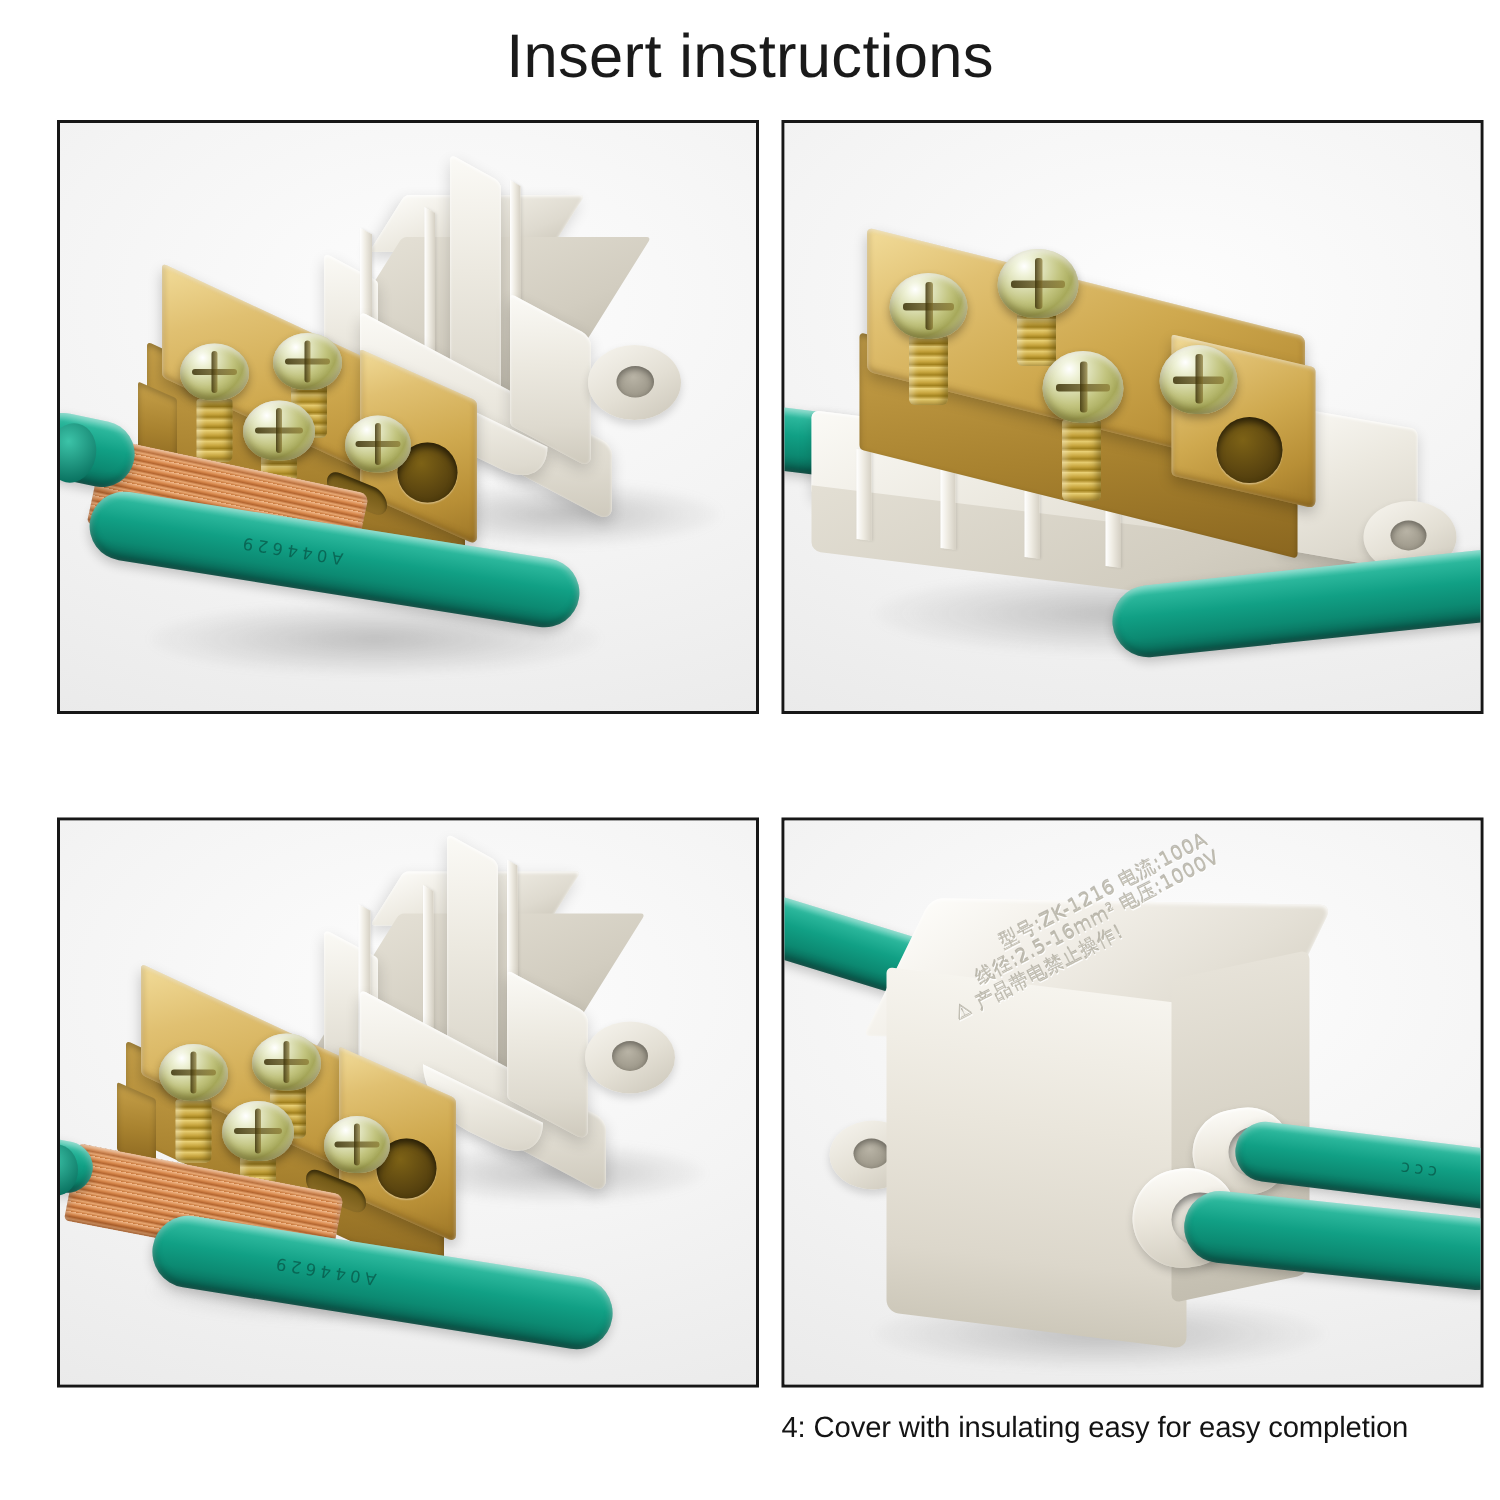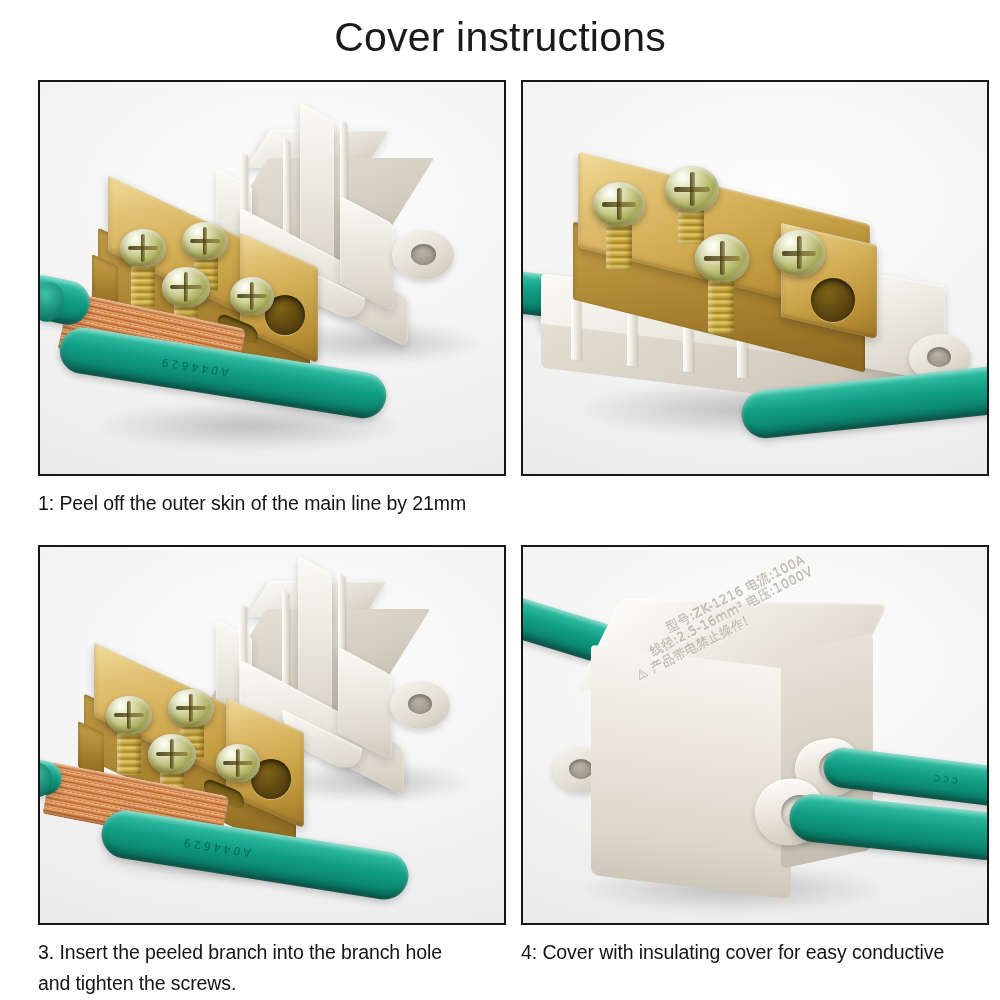--- a/index.html
+++ b/index.html
@@ -240,21 +240,21 @@
     border-radius: 50%;
     background: radial-gradient(ellipse at center, rgba(80,80,80,0.30) 0%, rgba(120,120,120,0.10) 55%, rgba(255,255,255,0) 75%);
     filter: blur(3px);
   }
 </style>
 </head>
 <body>
 
 <div class="page">
 
-  <div class="title">Cover instructions</div>
+  <div class="title">Insert instructions</div>
 
   <div class="grid">
 
     <div class="step step-1">
       <div class="photo">
         <div class="photo-inner"></div>
 
         <div class="contact-shadow" style="left:60px; top:320px; width:300px; height:48px;"></div>
         <div class="contact-shadow" style="left:230px; top:240px; width:210px; height:42px;"></div>
 
@@ -312,23 +312,20 @@
         </div>
 
         <div class="copper" style="left:22px; top:228px; width:180px; height:58px; transform:rotate(12deg); border-radius:3px 6px 6px 3px;"></div>
         <div class="wire" style="left:-20px; top:196px; width:70px; height:44px; transform:rotate(12deg);"></div>
         <div class="wire" style="left:18px; top:268px; width:330px; height:46px; transform:rotate(9deg);">
           <div class="wire-mark" style="left:100px; top:15px; transform:rotate(180deg);">A044629</div>
         </div>
         <div class="wire-end-cap" style="left:-8px; top:200px; width:32px; height:40px; transform:rotate(12deg);"></div>
       </div>
 
-      <div class="caption">
-        <span class="ln">1: Peel off the outer skin of the main line by 21mm</span>
-      </div>
     </div>
 
     <div class="step step-2">
       <div class="photo">
         <div class="photo-inner"></div>
 
         <div class="contact-shadow" style="left:60px; top:300px; width:320px; height:54px;"></div>
 
         <div class="wire" style="left:-30px; top:196px; width:160px; height:42px; transform:rotate(7deg);"></div>
 
@@ -447,24 +444,20 @@
 
         <div class="copper" style="left:6px; top:232px; width:180px; height:52px; transform:rotate(11deg); border-radius:3px 6px 6px 3px;"></div>
         <div class="wire" style="left:-34px; top:212px; width:56px; height:34px; transform:rotate(11deg);"></div>
         <div class="wire-end-cap" style="left:-16px; top:216px; width:28px; height:34px;"></div>
 
         <div class="wire" style="left:60px; top:284px; width:310px; height:48px; transform:rotate(9deg);">
           <div class="wire-mark" style="left:80px; top:16px; transform:rotate(180deg);">A044629</div>
         </div>
       </div>
 
-      <div class="caption">
-        <span class="ln">3. Insert the peeled branch into the branch hole</span>
-        <span class="ln">and tighten the screws.</span>
-      </div>
     </div>
 
     <div class="step step-4">
       <div class="photo">
         <div class="photo-inner"></div>
 
         <div class="contact-shadow" style="left:60px; top:318px; width:300px; height:48px;"></div>
 
         <div class="wire" style="left:-40px; top:66px; width:170px; height:40px; transform:rotate(17deg);"></div>
 
@@ -484,18 +477,18 @@
         <div class="shell-collar" style="left:232px; top:232px; width:70px; height:66px; transform:rotate(-8deg);"></div>
         <div class="shell-collar-bore" style="left:258px; top:248px; width:38px; height:36px;"></div>
 
         <div class="wire" style="left:300px; top:210px; width:190px; height:40px; transform:rotate(7deg);">
           <div class="wire-mark" style="left:108px; top:13px; transform:rotate(180deg);">ccc</div>
         </div>
         <div class="wire" style="left:266px; top:256px; width:220px; height:48px; transform:rotate(6deg);"></div>
       </div>
 
       <div class="caption">
-        <span class="ln">4: Cover with insulating cover for easy conductive</span>
+        <span class="ln">4: Cover with insulating easy for easy completion</span>
       </div>
     </div>
 
   </div>
 </div>
 
 </body></html>

